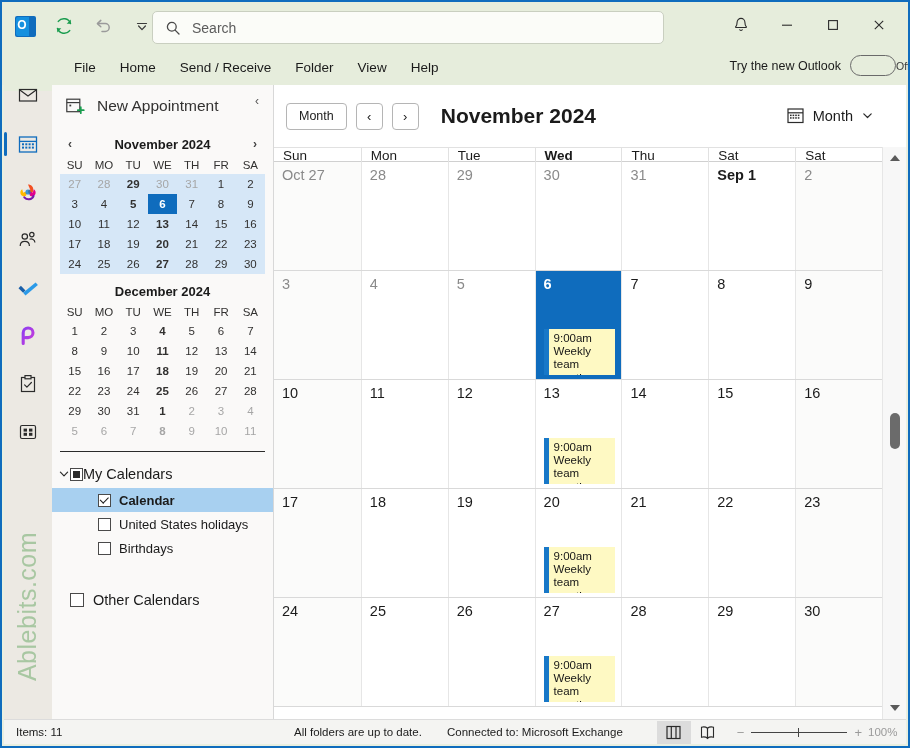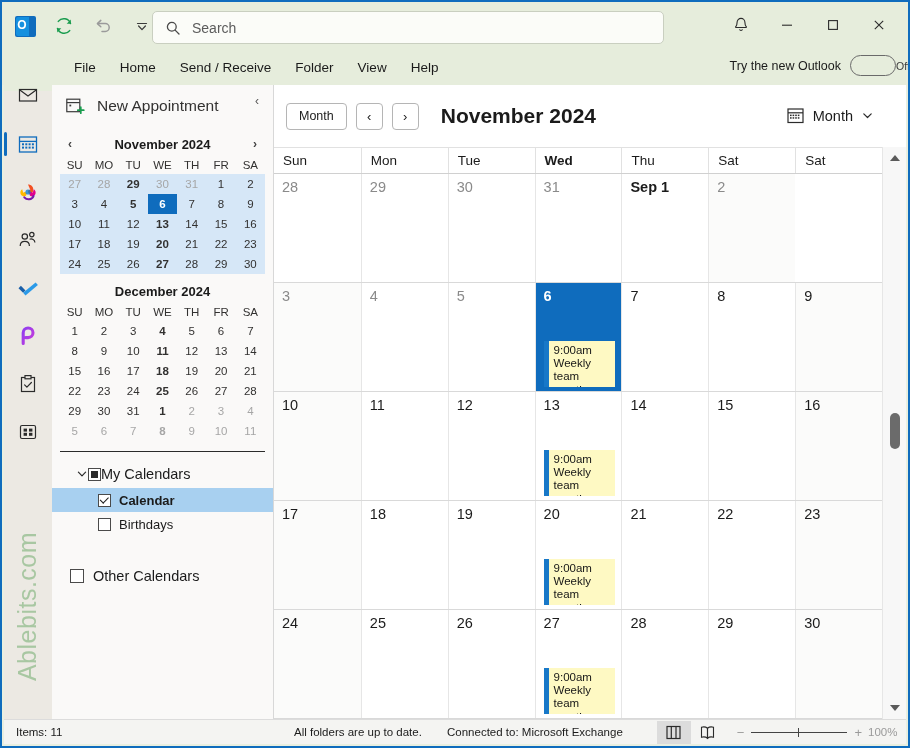--- a/index.html
+++ b/index.html
@@ -135,21 +135,21 @@
   .mc-grid td.bold { font-weight: bold; }
   .mc-grid td.sel {
     background: #0f6cbd; color: #ffffff; font-weight: bold;
   }
   .mc-band { background: #d6e7f7; }
   .mc-divider { margin: 10px 8px 0 8px; border-top: 1px solid #2b2b2b; }
 
   .cal-list { padding: 8px 0 0 0; }
   .cl-group {
     height: 28px; display: flex; align-items: center; 
-    padding-left: 24px; cursor: pointer;
+    padding-left: 6px; cursor: pointer;
   }
   .cl-group .gname { font-size: 14.5px; color: #1b1b1b; }
   .cl-item {
     height: 24px; display: flex; align-items: center; gap: 8px;
     padding-left: 46px; cursor: pointer;
   }
   .cl-item.active { background: #a8d0f0; }
   .cl-item .iname { font-size: 13px; color: #1b1b1b; }
   .cl-item.active .iname { font-weight: bold; }
   .cbox {
@@ -193,21 +193,21 @@
     font-size: 13px; color: #1b1b1b; cursor: pointer;
   }
   .cal-title { margin-left: 13px; font-size: 21px; font-weight: bold; color: #1b1b1b; }
   .view-sel {
     position: absolute; right: 27px; top: 18px; display: flex; align-items: center; gap: 8px;
     cursor: pointer; padding: 3px 5px; border-radius: 4px;
   }
   .view-sel .lbl { font-size: 14.5px; color: #1b1b1b; }
 
   .dayhdr {
-    display: grid; grid-template-columns: repeat(7, 1fr); height: 27px;
+    display: grid; grid-template-columns: repeat(7, 1fr); height: 15px;
     border-top: 1px solid #e1e1e1; border-bottom: 1px solid #d0d0d0;
     margin-right: 24px;
   }
   .dayhdr .dh {
     font-size: 13.5px; color: #1b1b1b; display: flex; align-items: center;
     padding-left: 9px; border-left: 1px solid #e1e1e1;
   }
   .dayhdr .dh:first-child { border-left: none; }
   .dayhdr .dh.bold { font-weight: bold; }
 
@@ -617,20 +617,24 @@
         <svg width="12" height="12" viewBox="0 0 12 12">
           <path d="M2.4 4.2L6 7.8l3.6-3.6" stroke="#2b2b2b" stroke-width="1.2" fill="none" stroke-linecap="round" stroke-linejoin="round"></path>
         </svg>
         <span class="gbox"></span>
         <span class="gname">My Calendars</span>
       </div>
 
       <div class="cl-item active">
         <span class="cbox checked"></span>
         <span class="iname">Calendar</span>
+      </div>
+      <div class="cl-item">
+        <span class="cbox"></span>
+        <span class="iname">United States holidays</span>
       </div>
       <div class="cl-item">
         <span class="cbox"></span>
         <span class="iname">Birthdays</span>
       </div>
 
       <div class="other-cal">
         <span class="cbox"></span>
         <span class="iname">Other Calendars</span>
       </div>
@@ -671,20 +675,23 @@
         <div class="dh">Sun</div>
         <div class="dh">Mon</div>
         <div class="dh">Tue</div>
         <div class="dh bold">Wed</div>
         <div class="dh">Thu</div>
         <div class="dh">Sat</div>
         <div class="dh">Sat</div>
       </div>
     <div class="weeks" id="weeks-host">
         <div class="week">
+          <div class="cell weekend dim">
+            <div class="daynum">Oct 27</div>
+          </div>
           <div class="cell dim">
             <div class="daynum">28</div>
           </div>
           <div class="cell dim">
             <div class="daynum">29</div>
           </div>
           <div class="cell dim">
             <div class="daynum">30</div>
           </div>
           <div class="cell dim">

